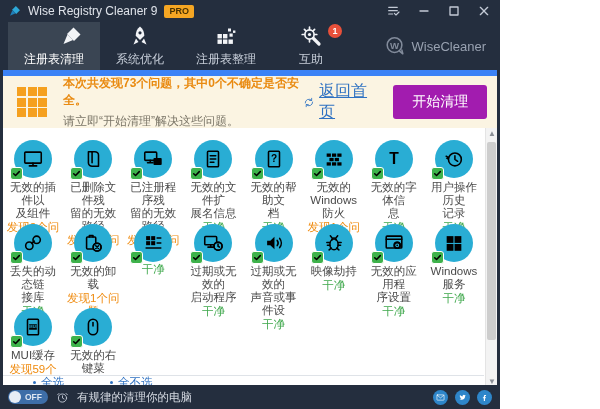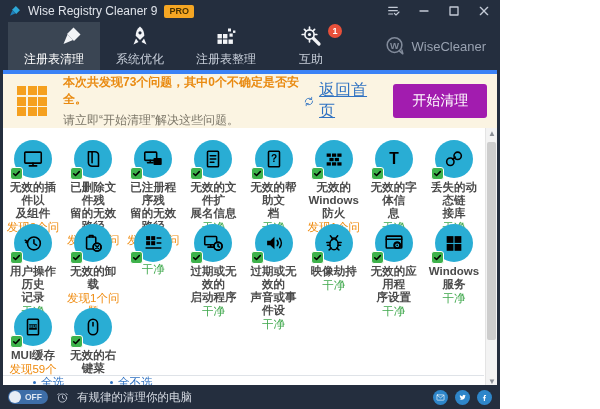--- a/index.html
+++ b/index.html
@@ -25,21 +25,21 @@
   .tab-icon { width:24px; height:24px; color:#f2f4f7; position:relative; }
   .tab-label { font-size:12px; margin-top:3px; }
   .tab-badge { position:absolute; top:2px; right:8px; width:14px; height:14px; border-radius:50%;
     background:#e8503a; color:#fff; font-size:9px; line-height:14px; text-align:center; font-weight:bold; }
   .brand { margin-left:auto; display:flex; align-items:center; gap:6px; padding-right:14px; }
   .brand-mark { width:22px; height:22px; }
   .brand-text { font-size:13px; color:#99a2b1; }
 
   
   .notice { position:absolute; top:70px; left:3px; right:3px; height:58px; background:#fbf4e2;
-    display:flex; align-items:center; padding:0 10px 0 14px; border-top:4px solid #3b82f6; }
+    display:flex; align-items:center; padding:0 10px 0 14px; border-top:6px solid #3b82f6; }
   .notice-grid-icon { width:30px; height:30px; display:grid;
     grid-template-columns:repeat(3,9px); grid-template-rows:repeat(3,9px); gap:1.5px; margin-right:16px; }
   .notice-grid-icon span { background:#f5a01f; }
   .notice-lines { display:flex; flex-direction:column; gap:4px; }
   .notice-line1 { font-size:12px; font-weight:bold; color:#e98a10; }
   .notice-line2 { font-size:12px; color:#7b7668; }
   .notice-right { margin-left:auto; display:flex; align-items:center; gap:16px; }
   .back-link { display:flex; align-items:center; gap:4px; color:#2f72c2; font-size:16px;
     text-decoration:underline; cursor:pointer; }
   .back-icon { width:13px; height:13px; color:#2f72c2; }
@@ -48,21 +48,21 @@
 
   
   .content { position:absolute; top:128px; left:3px; right:3px; bottom:20px; background:#fff; }
   .grid-clip { position:absolute; top:0; left:0; right:13px; height:247px; overflow:hidden; }
   .grid { display:grid; grid-template-columns:repeat(8,1fr); grid-auto-rows:84px; padding-top:12px; }
   .grid-item { text-align:center; padding:0 2px; cursor:pointer; }
   .item-icon-wrap { position:relative; width:38px; height:38px; margin:0 auto; }
   .icon-circle { position:absolute; inset:0; background:#29add4; border-radius:50%; padding:8px; display:block; }
   .check-badge { position:absolute; left:-4px; bottom:-2px; width:13px; height:13px;
     background:#3eb24b; border:1px solid #fff; border-radius:3px; padding:1px; display:block; }
-  .item-label { margin-top:3px; font-size:11.5px; line-height:13px; color:#4a4a4a; white-space:pre-line;font-weight:bold; }
+  .item-label { margin-top:3px; font-size:11.5px; line-height:13px; color:#4a4a4a; white-space:pre-line; }
   .item-status { margin-top:1px; font-size:11.5px; line-height:13px; }
   .item-status.issues { color:#ef8a0d; }
   .item-status.clean { color:#3fa84c; }
 
   
   .scrollbar { position:absolute; top:0; right:0; bottom:1px; width:12px; background:#f3f3f3;
     border-left:1px solid #e4e4e4; }
   .sb-arrow { position:absolute; left:0; width:12px; height:12px; color:#8b8f96;
     font-size:8px; line-height:12px; text-align:center; }
   .sb-up { top:0; } .sb-down { bottom:0; }
@@ -350,53 +350,53 @@
               </span>
     </div>
     <div class="item-label">无效的字体信
 息</div>
     <div class="item-status clean">干净</div>
   </div>
           <div class="grid-item">
     <div class="item-icon-wrap">
       <span class="icon-circle">
                 <svg viewBox="0 0 24 24" width="100%" height="100%" fill="none" stroke="currentColor" stroke-width="1.7" stroke-linecap="round" stroke-linejoin="round" style="display:block">
-                  <circle cx="8" cy="15" r="4"></circle>
-                  <circle cx="16" cy="8.5" r="4"></circle>
-                  <path d="M10.5 12.5l3-2.5"></path>
-                </svg>
-              </span>
-      <span class="check-badge">
-                <svg viewBox="0 0 24 24" width="100%" height="100%" fill="none" stroke="currentColor" stroke-width="1.7" stroke-linecap="round" stroke-linejoin="round" style="display:block">
-                  <path d="M4.5 12.5l5 5L19.5 7" stroke-width="4"></path>
-                </svg>
-              </span>
-    </div>
-    <div class="item-label">丢失的动态链
-接库</div>
-    <div class="item-status clean">干净</div>
-  </div>
-          <div class="grid-item">
-    <div class="item-icon-wrap">
-      <span class="icon-circle">
-                <svg viewBox="0 0 24 24" width="100%" height="100%" fill="none" stroke="currentColor" stroke-width="1.7" stroke-linecap="round" stroke-linejoin="round" style="display:block">
                   <circle cx="13" cy="12.5" r="7"></circle>
                   <path d="M13 8.5v4l3 2"></path>
                   <path d="M6 10.5L3.5 9"></path>
                   <path d="M6.3 13l-3.2-1.5 2.4-2z" fill="currentColor" stroke="none"></path>
                 </svg>
               </span>
       <span class="check-badge">
                 <svg viewBox="0 0 24 24" width="100%" height="100%" fill="none" stroke="currentColor" stroke-width="1.7" stroke-linecap="round" stroke-linejoin="round" style="display:block">
                   <path d="M4.5 12.5l5 5L19.5 7" stroke-width="4"></path>
                 </svg>
               </span>
     </div>
     <div class="item-label">用户操作历史
 记录</div>
+    <div class="item-status clean">干净</div>
+  </div>
+          <div class="grid-item">
+    <div class="item-icon-wrap">
+      <span class="icon-circle">
+                <svg viewBox="0 0 24 24" width="100%" height="100%" fill="none" stroke="currentColor" stroke-width="1.7" stroke-linecap="round" stroke-linejoin="round" style="display:block">
+                  <circle cx="8" cy="15" r="4"></circle>
+                  <circle cx="16" cy="8.5" r="4"></circle>
+                  <path d="M10.5 12.5l3-2.5"></path>
+                </svg>
+              </span>
+      <span class="check-badge">
+                <svg viewBox="0 0 24 24" width="100%" height="100%" fill="none" stroke="currentColor" stroke-width="1.7" stroke-linecap="round" stroke-linejoin="round" style="display:block">
+                  <path d="M4.5 12.5l5 5L19.5 7" stroke-width="4"></path>
+                </svg>
+              </span>
+    </div>
+    <div class="item-label">丢失的动态链
+接库</div>
     <div class="item-status clean">干净</div>
   </div>
           <div class="grid-item">
     <div class="item-icon-wrap">
       <span class="icon-circle">
                 <svg viewBox="0 0 24 24" width="100%" height="100%" fill="none" stroke="currentColor" stroke-width="1.7" stroke-linecap="round" stroke-linejoin="round" style="display:block">
                   <rect x="5" y="5.5" width="10" height="13" rx="1"></rect>
                   <path d="M8 5.5V3.8h4v1.7"></path>
                   <circle cx="16.5" cy="16.5" r="4.3" fill="#29add4"></circle>
                   <circle cx="16.5" cy="16.5" r="4.3"></circle>

